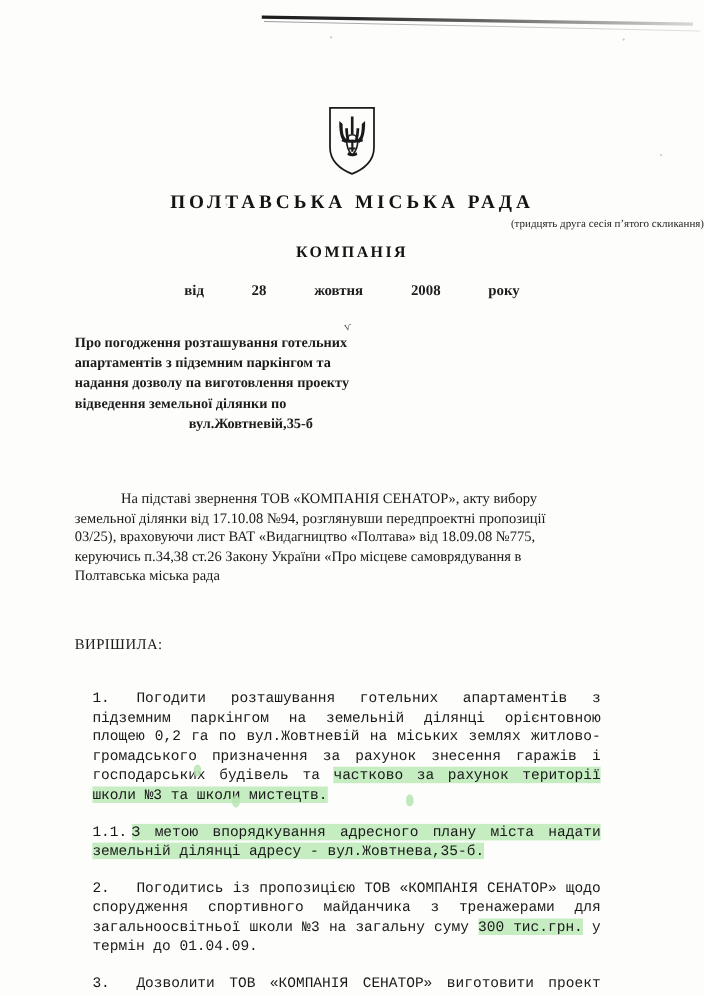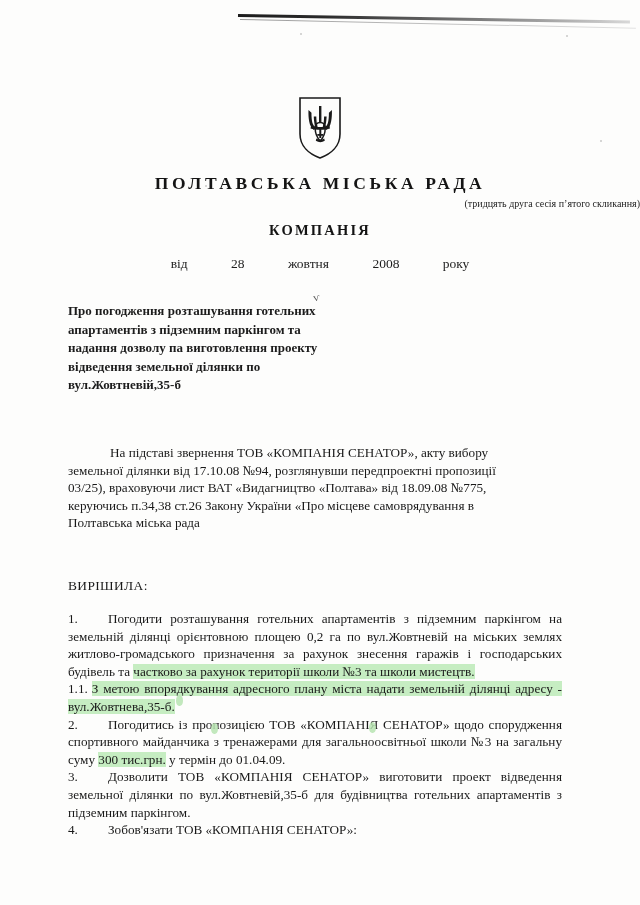--- a/index.html
+++ b/index.html
@@ -92,36 +92,36 @@
     color: #141414;
   }
   .date-line {
     position: absolute;
     left: 0; right: 0;
     top: 256px;
     text-align: center;
     font-size: 13.5px;
     color: #1d1d1d;
   }
-  .date-line span { margin: 0 20px; }
+  .date-line span { margin: 0 20px; font-weight: bold; }
 
   
   .subject {
     position: absolute;
     left: 68px;
     top: 302px;
     width: 320px;
     font-size: 13px;
     line-height: 18.5px;
     text-align: justify;
     text-justify: inter-word;
     color: #1c1c1c;
     font-weight: bold;
   }
-  .subject .lastline { text-align: left; }
+  .subject .lastline { text-align: center; }
   .stray-mark {
     position: absolute;
     left: 313px;
     top: 291px;
     font-size: 11px;
     color: #5d5d5d;
     transform: rotate(-12deg);
   }
 
   
@@ -153,21 +153,22 @@
     left: 68px;
     top: 610px;
     width: 494px;
     font-size: 13.2px;
     line-height: 17.6px;
     color: #191919;
   }
   .item {
     text-align: justify;
     text-justify: inter-word;
-    margin: 0;
+    margin: 16px;
+    font-family: Liberation Mono, monospace;
   }
   .item .num {
     display: inline-block;
     min-width: 40px;
   }
 
   mark.hl {
     background: #c6edc2;
     color: inherit;
     padding: 0;

